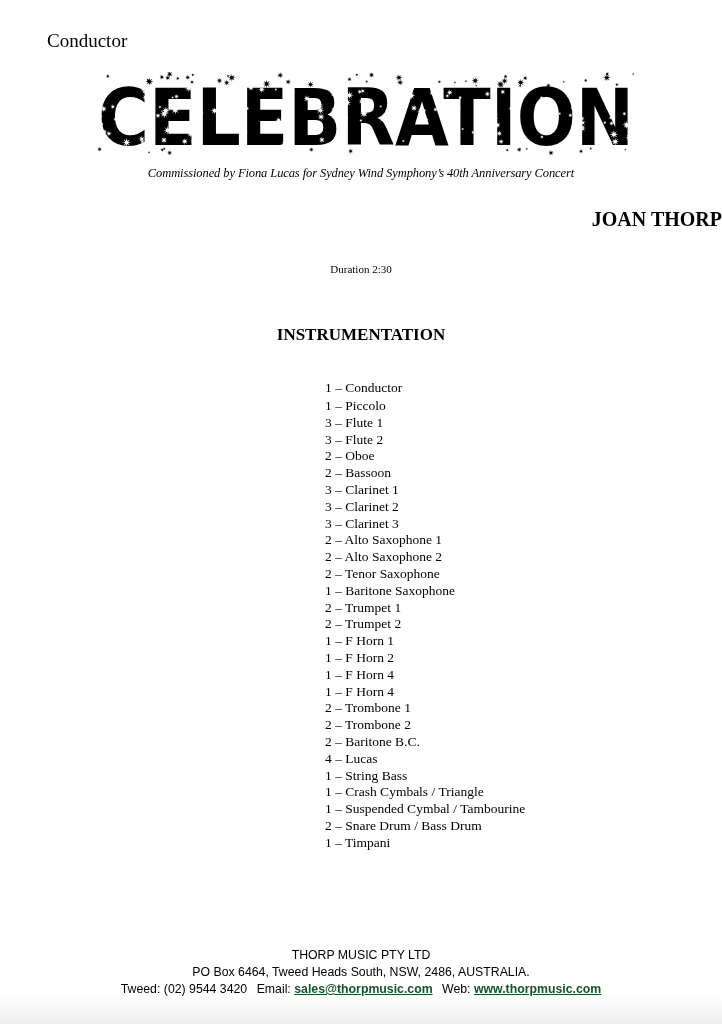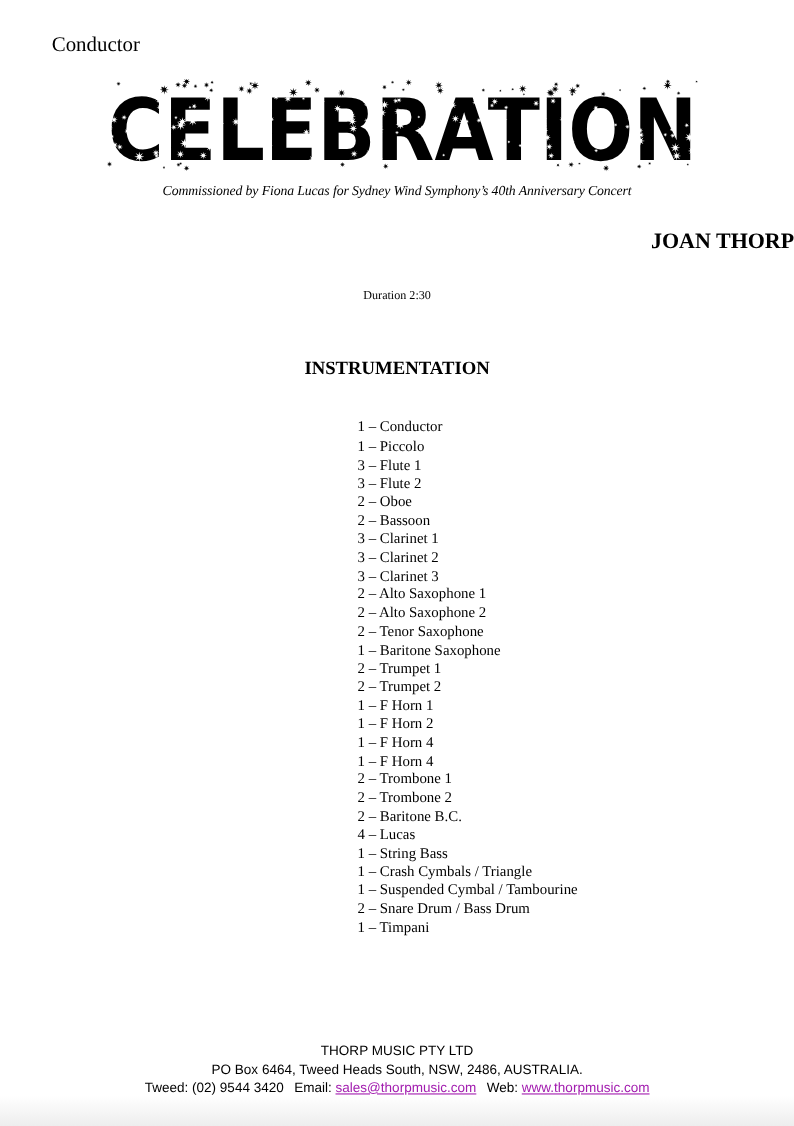--- a/index.html
+++ b/index.html
@@ -90,22 +90,23 @@
     .footer {
       position: absolute;
       left: 0; right: 0;
       top: 947px;
       text-align: center;
       font-family: "Liberation Sans", "DejaVu Sans", sans-serif;
       font-size: 12.3px;
       line-height: 17px;
     }
     .footer a {
-      color: #a21caf;
+      color: #14532d;
       text-decoration: underline;
+      font-weight: bold;
     }
     .gap { display: inline-block; width: 6px; }
   </style>
 </head>
 <body>
 
 <div class="page-bottom-shade"></div>
 
 <div class="part-name">Conductor</div>
 

